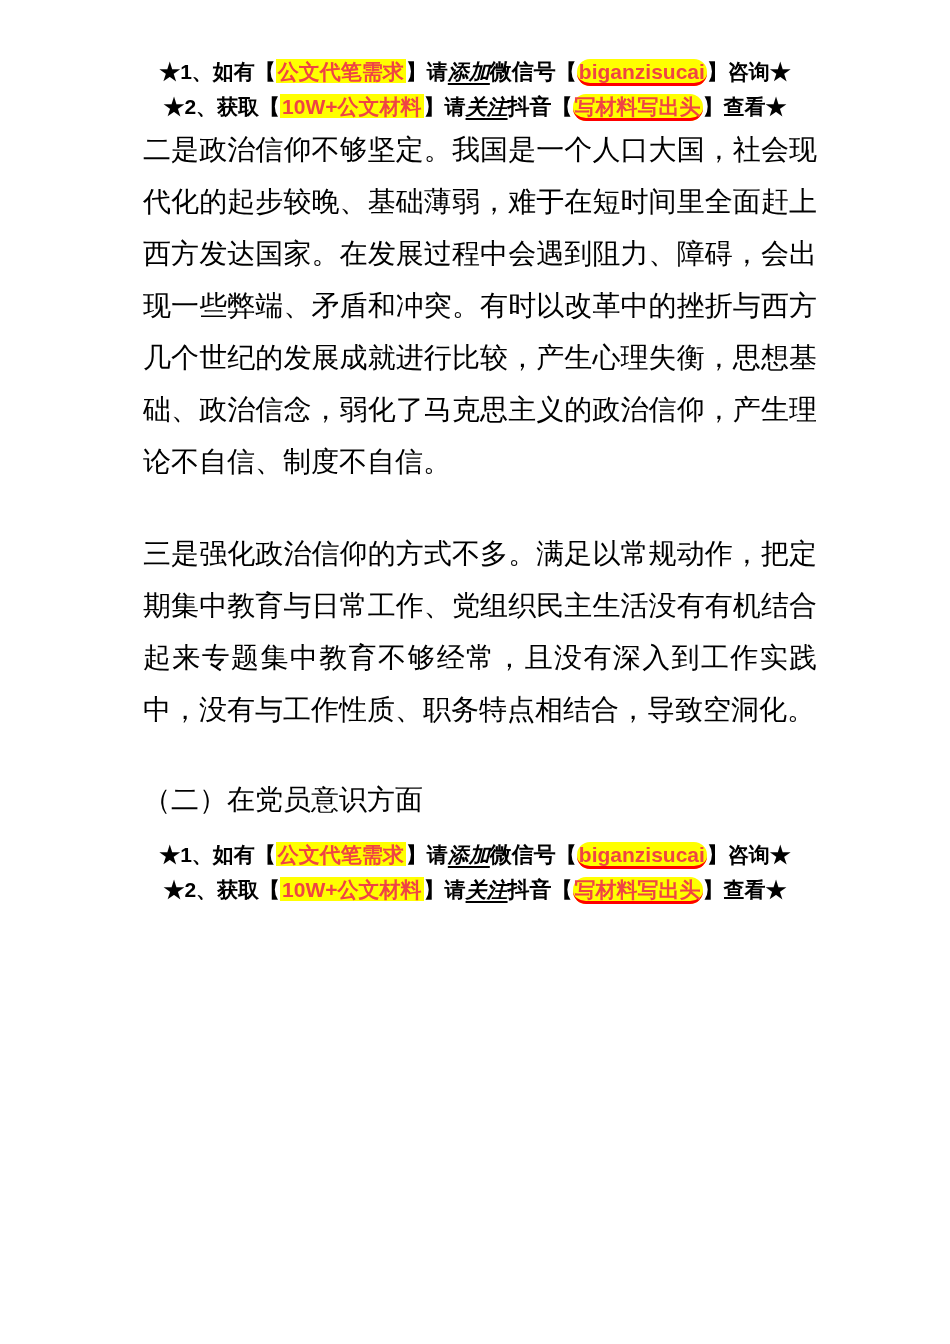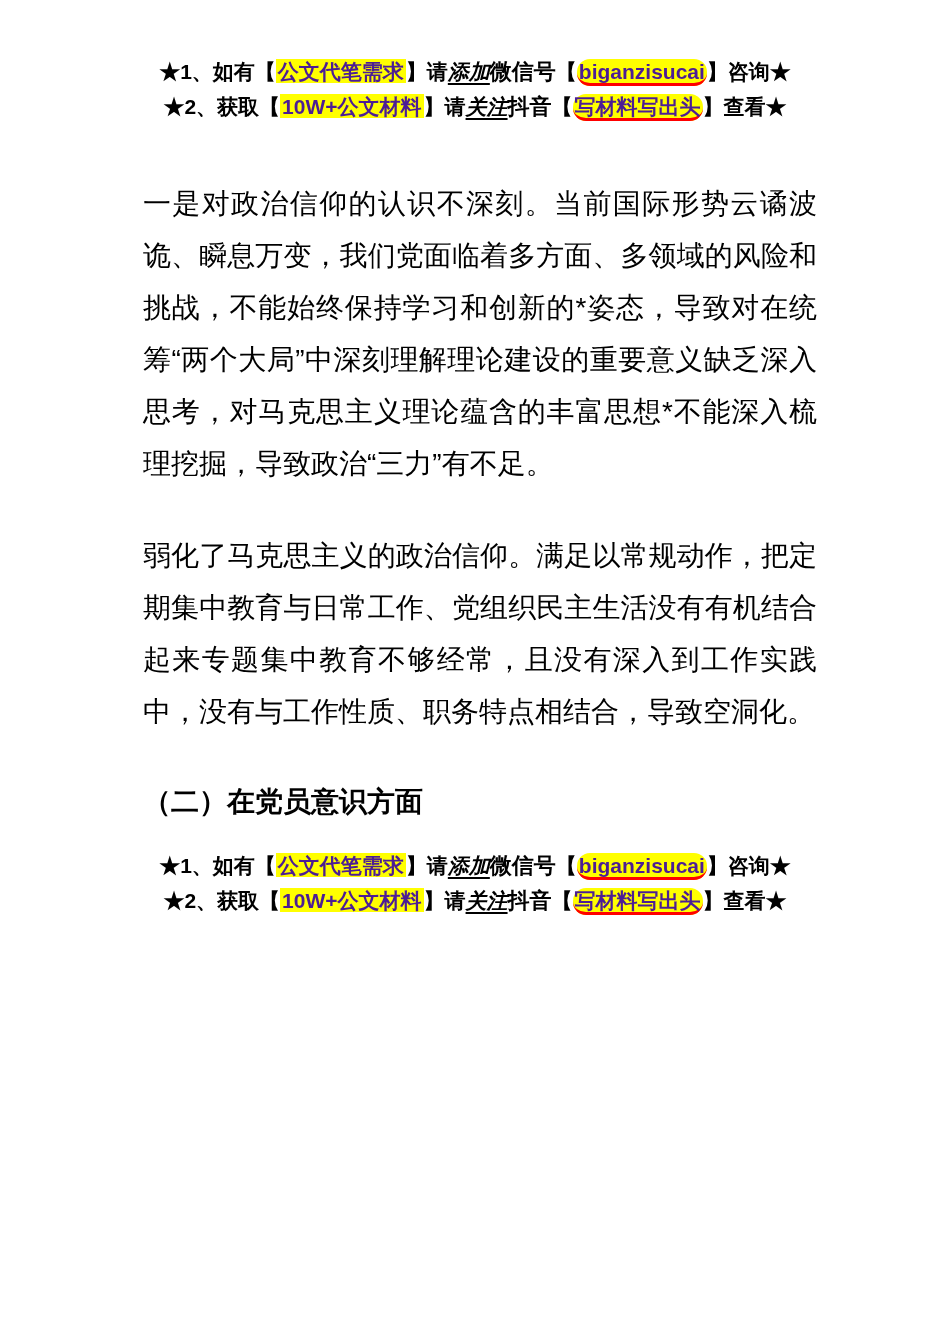--- a/index.html
+++ b/index.html
@@ -25,21 +25,21 @@
     text-align: center;
     font-weight: bold;
     font-size: 21px;
     line-height: 35px;
     color: #000000;
     white-space: nowrap;
   }
   .promo-top { padding-top: 54px; }
   .promo-bottom { padding-top: 8px; }
   .hl {
-    color: #4c1d95;
+    color: #ef4444;
     background: #ffff00;
     padding: 1px 2px 0 2px;
   }
   .hl-u {
     border-bottom: 3px solid #ff0000;
     border-radius: 13px;
   }
   .u {
     text-decoration: underline;
     text-underline-offset: 4px;
@@ -58,43 +58,43 @@
     font-weight: normal;
   }
   .doc p {
     margin: 0 0 40px 0;
   }
   .doc p.first {
     margin-top: 54px;
   }
   .section-heading {
     font-size: 28px;
-    font-weight: bold;
+    font-weight: normal;
     line-height: 40px;
-    margin: 44px 0 18px 0;
+    margin: 44px 0 9px 0;
     text-align: left;
   }
 </style>
 </head>
 <body>
 
 <div class="page">
 
   <div class="promo promo-top">
     <div class="promo-line">
       <span>★1、如有【</span><span class="hl">公文代笔需求</span><span>】请</span><span class="u">添加</span><span class="alt">微信号</span><span>【</span><span class="hl hl-u">biganzisucai</span><span>】咨询★</span>
     </div>
     <div class="promo-line">
       <span>★2、获取【</span><span class="hl">10W+公文材料</span><span>】请</span><span class="u">关注</span><span class="alt">抖音</span><span>【</span><span class="hl hl-u">写材料写出头</span><span>】查看★</span>
     </div>
   </div>
 
   <div class="doc">
-    <p class="first">一是对政治信仰的认识不深刻。当前国际形势云谲波诡、瞬息万变，我们党面临着多方面、多领域的风险和挑战，不能始终保持学习和创新的*姿态，导致对在统筹“两个大局”中深刻理解理论建设的重要意义缺乏深入思考，对马克思主义理论蕴含的丰富思想*不能深入梳理挖掘，导致政治“三力”有不足。</p>
-    <p>弱化了马克思主义的政治信仰。满足以常规动作，把定期集中教育与日常工作、党组织民主生活没有有机结合起来专题集中教育不够经常，且没有深入到工作实践中，没有与工作性质、职务特点相结合，导致空洞化。</p>
+    <p>二是政治信仰不够坚定。我国是一个人口大国，社会现代化的起步较晚、基础薄弱，难于在短时间里全面赶上西方发达国家。在发展过程中会遇到阻力、障碍，会出现一些弊端、矛盾和冲突。有时以改革中的挫折与西方几个世纪的发展成就进行比较，产生心理失衡，思想基础、政治信念，弱化了马克思主义的政治信仰，产生理论不自信、制度不自信。</p>
+    <p>三是强化政治信仰的方式不多。满足以常规动作，把定期集中教育与日常工作、党组织民主生活没有有机结合起来专题集中教育不够经常，且没有深入到工作实践中，没有与工作性质、职务特点相结合，导致空洞化。</p>
     <div class="section-heading">（二）在党员意识方面</div>
   </div>
 
   <div class="promo promo-bottom">
     <div class="promo-line">
       <span>★1、如有【</span><span class="hl">公文代笔需求</span><span>】请</span><span class="u">添加</span><span class="alt">微信号</span><span>【</span><span class="hl hl-u">biganzisucai</span><span>】咨询★</span>
     </div>
     <div class="promo-line">
       <span>★2、获取【</span><span class="hl">10W+公文材料</span><span>】请</span><span class="u">关注</span><span class="alt">抖音</span><span>【</span><span class="hl hl-u">写材料写出头</span><span>】查看★</span>
     </div>

